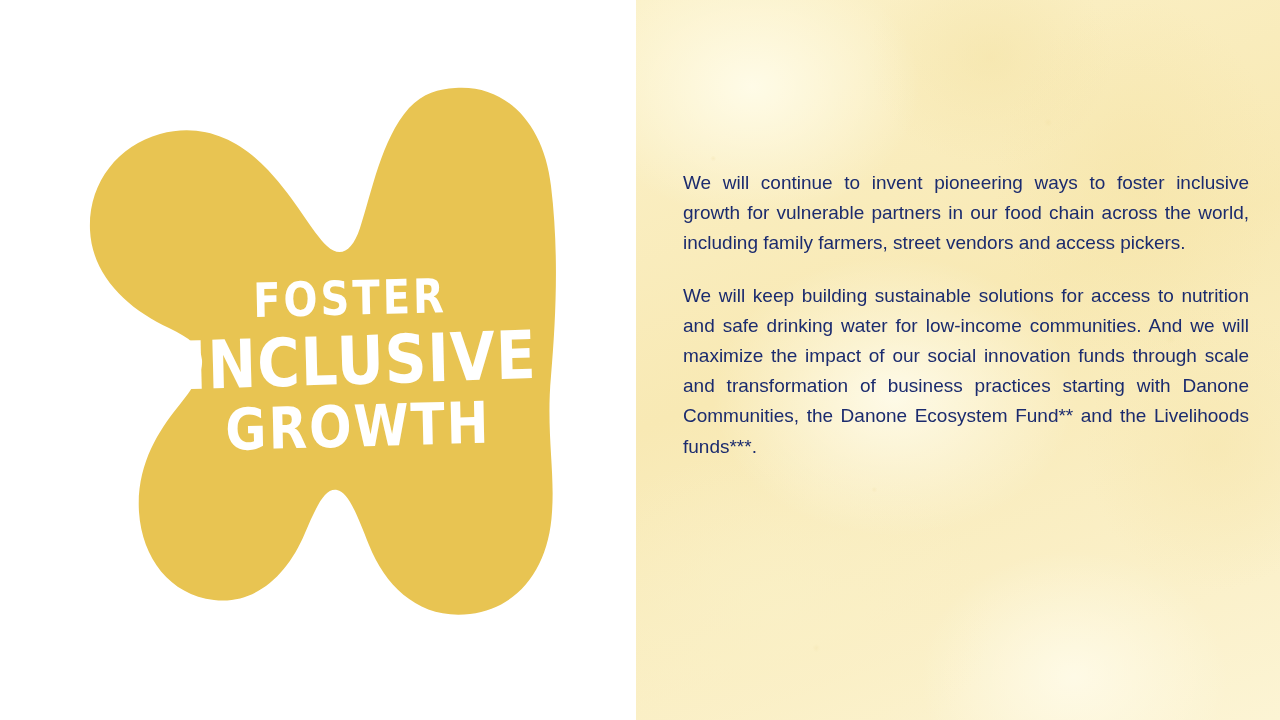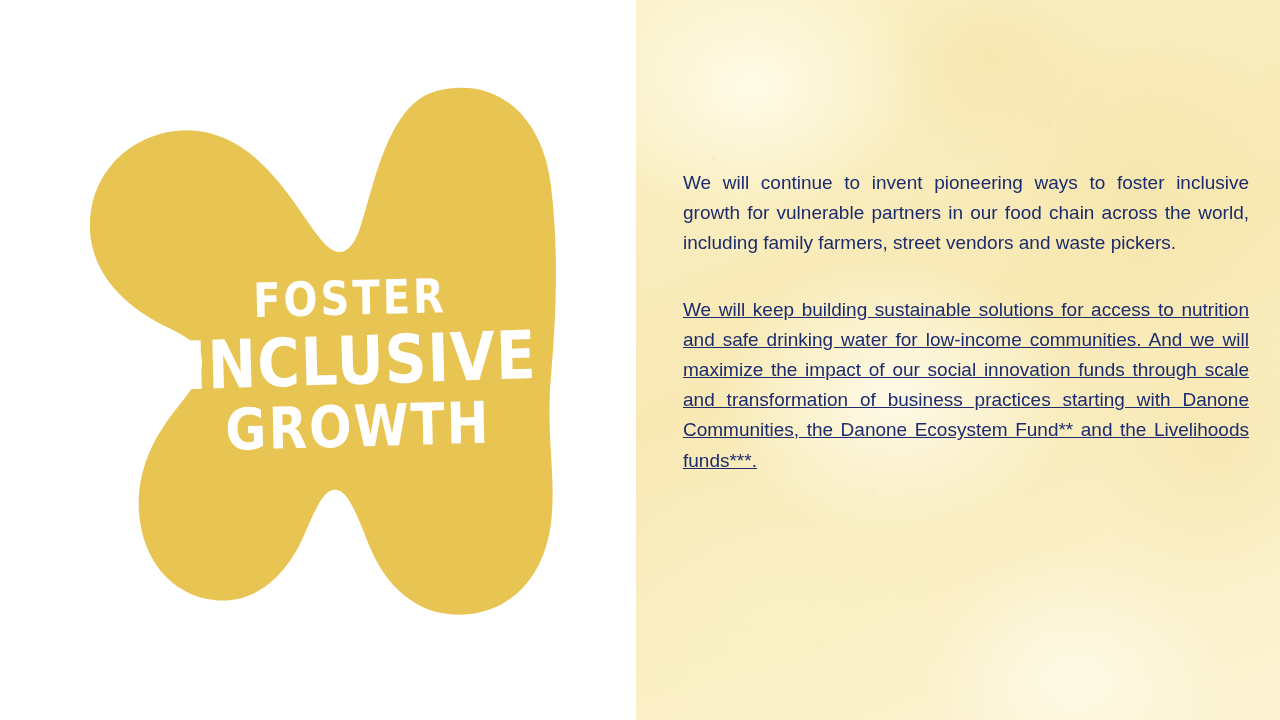--- a/index.html
+++ b/index.html
@@ -121,21 +121,21 @@
 
   .para {
     font-family:"Liberation Sans", sans-serif;
     font-size:19px;
     line-height:30.2px;
     color:#1b2b6e;
     text-align:justify;
     text-justify:inter-word;
     width:566px;
   }
-  .para + .para { margin-top:36px;text-decoration:underline; }
+  .para + .para { margin-top:22px; }
 </style>
 </head>
 <body>
 
 <div id="slide">
 
   <div class="left-panel">
 
     <div class="blob-wrap">
       <svg viewBox="0 0 636 720" xmlns="http://www.w3.org/2000/svg" aria-hidden="true">
@@ -170,20 +170,20 @@
 
   </div>
 
   <div class="right-panel">
     <div class="paper-grain"></div>
 
     <div class="content">
 
 
       <div class="body-block">
-        <p class="para">We will continue to invent pioneering ways to foster inclusive growth for vulnerable partners in our food chain across the world, including family farmers, street vendors and waste pickers.</p>
+        <p class="para">We will continue to invent pioneering ways to foster inclusive growth for vulnerable partners in our food chain across the world, including family farmers, street vendors and access pickers.</p>
         <p class="para">We will keep building sustainable solutions for access to nutrition and safe drinking water for low-income communities. And we will maximize the impact of our social innovation funds through scale and transformation of business practices starting with Danone Communities, the Danone Ecosystem Fund** and the Livelihoods funds***.</p>
       </div>
 
     </div>
   </div>
 
 </div>
 
 </body></html>

